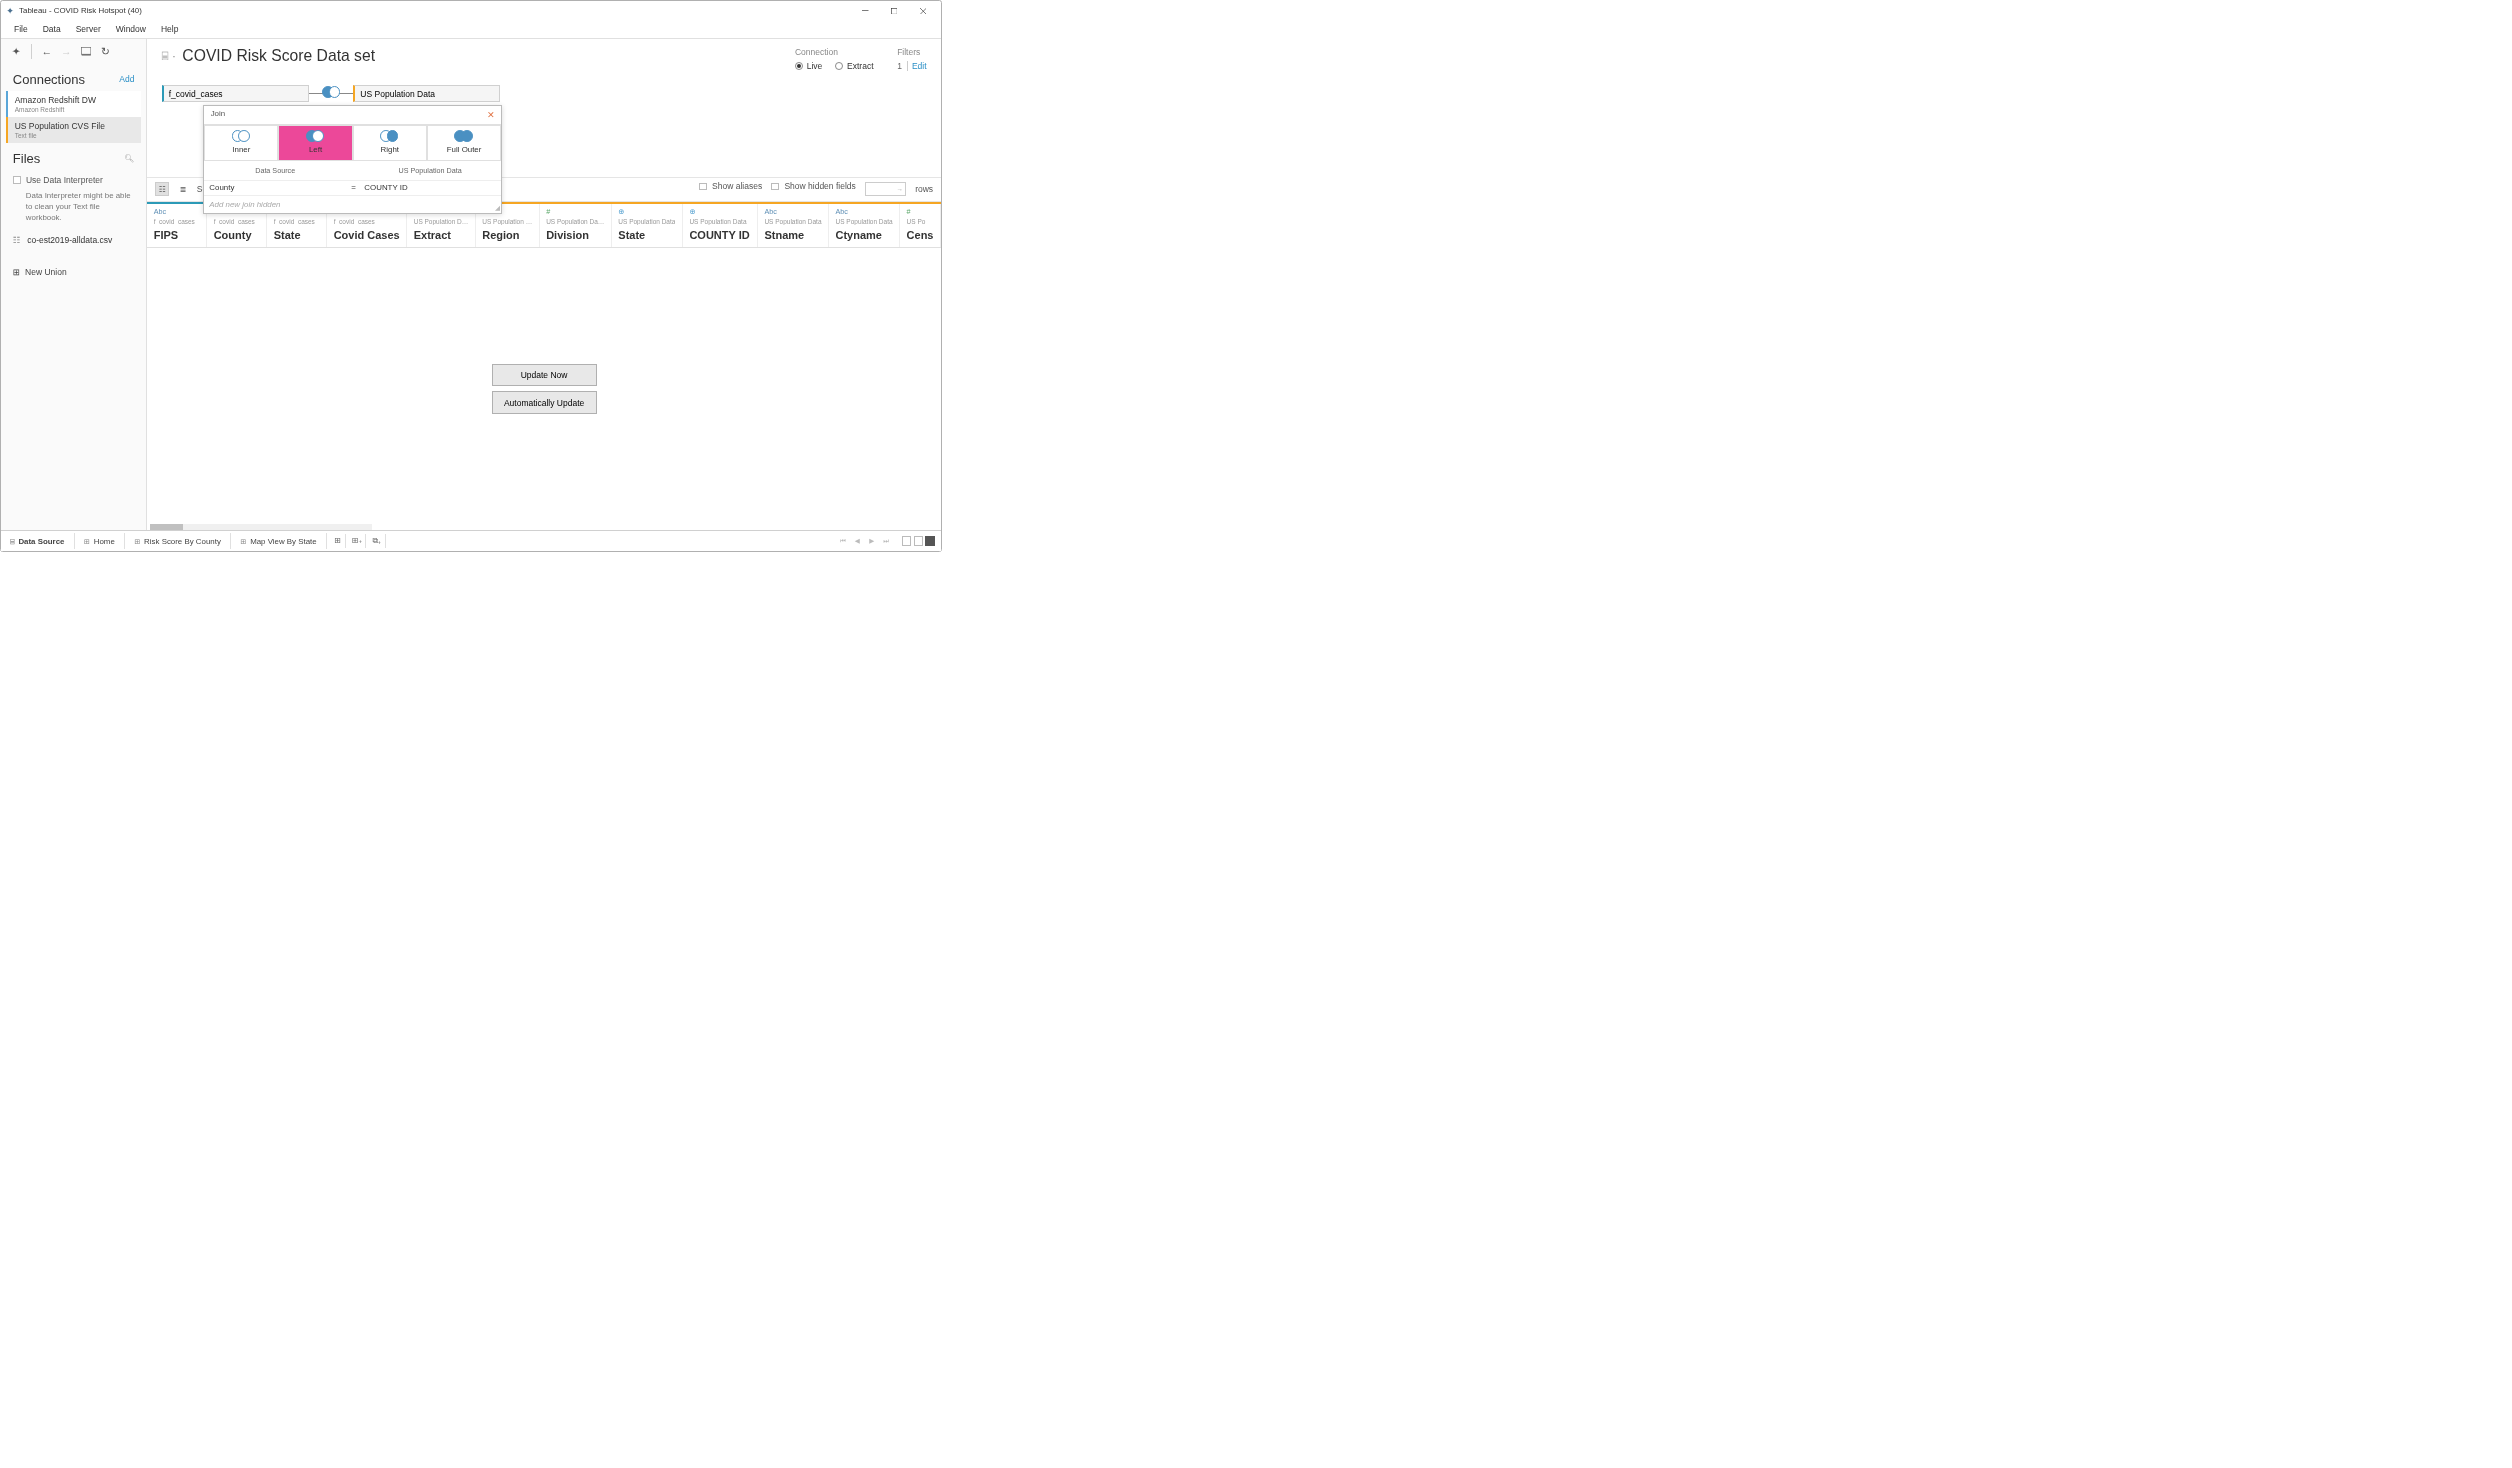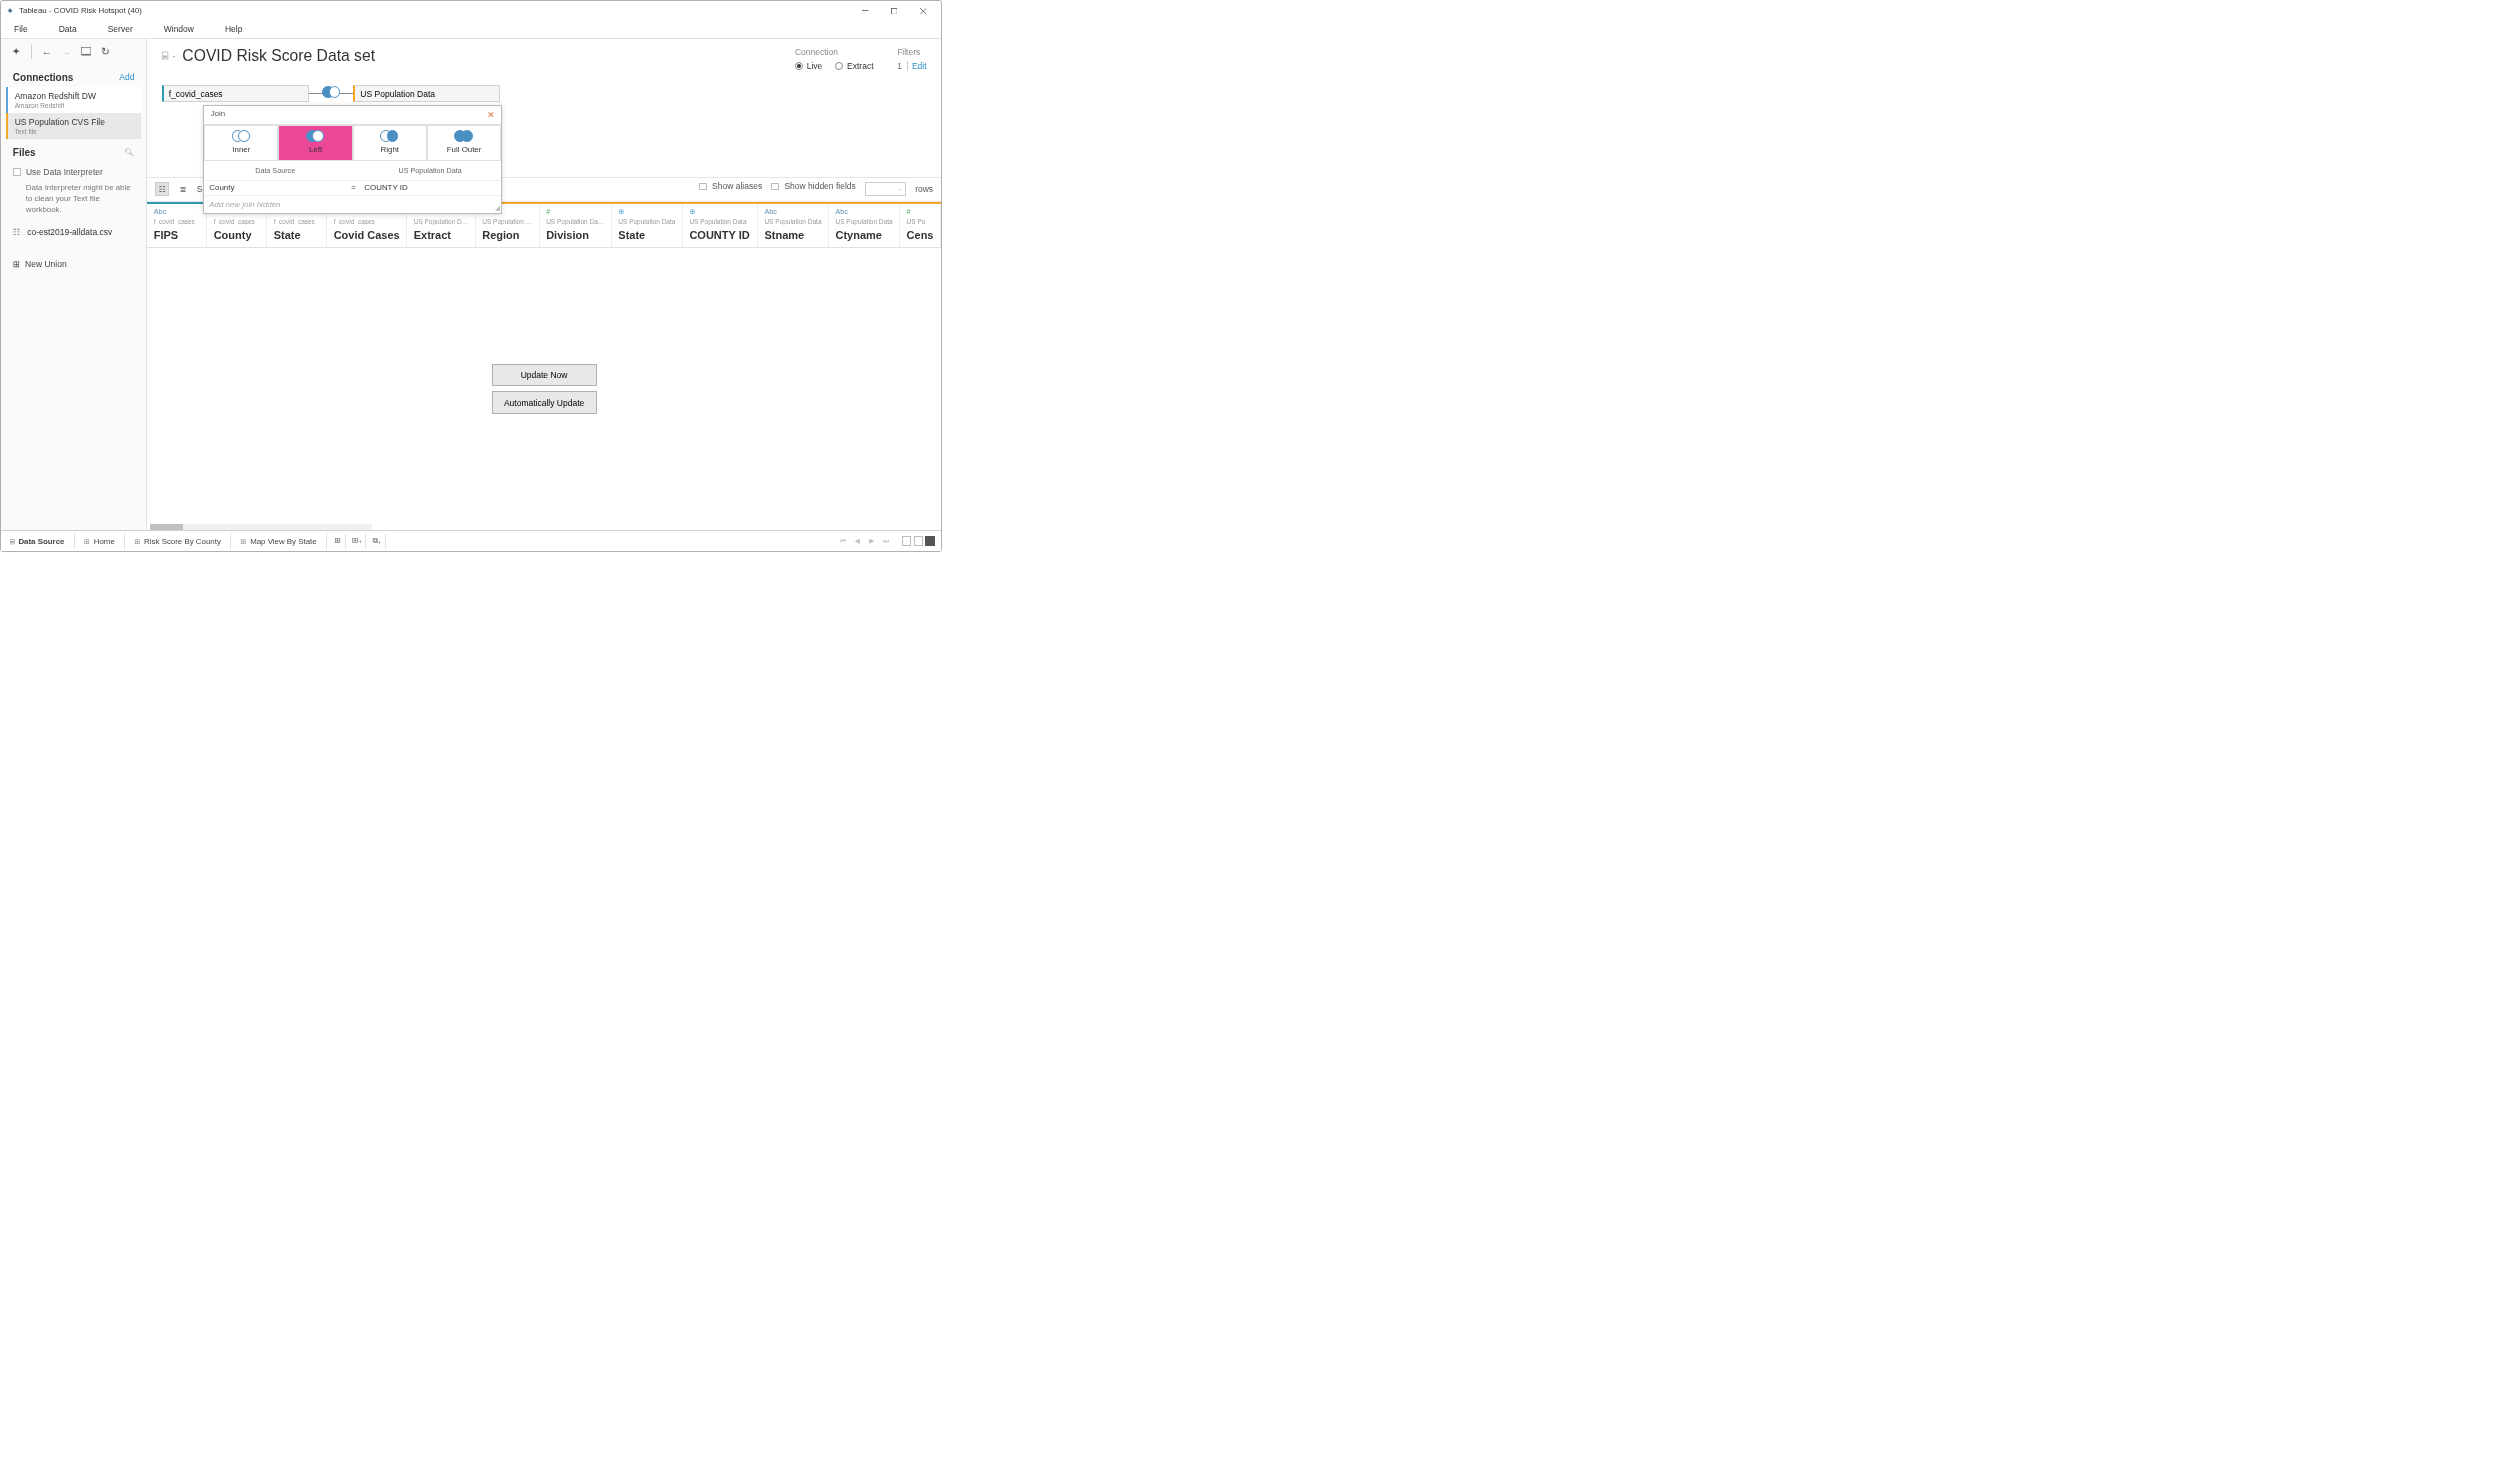--- a/index.html
+++ b/index.html
@@ -8,34 +8,34 @@
     
     
     .titlebar { display: flex; align-items: center; justify-content: space-between; padding: 2.6px 5.2px; height: 19.6px; }
     .titlebar-left { display: flex; align-items: center; gap: 5.2px; }
     .app-icon { font-size: 9.2px; color: #4a7090; }
     .titlebar-title { font-size: 7.9px; color: #333; }
     .titlebar-controls { display: flex; gap: 2.6px; align-items: center; }
     .win-btn { width: 26px; height: 13px; display: flex; align-items: center; justify-content: center; cursor: pointer; }
     
     
-    .menubar { display: flex; gap: 18px; padding: 2.6px 6.5px; border-bottom: 0.7px solid #e0e0e0; height: 18.3px; }
+    .menubar { display: flex; gap: 2px; padding: 2.6px 6.5px; border-bottom: 0.7px solid #e0e0e0; height: 18.3px; }
     .menubar-item { padding: 1.3px 6.5px; font-size: 8.5px; color: #333; cursor: pointer; }
     
     
     .main-content { display: flex; flex: 1; overflow: hidden; }
     
     
     .sidebar { width: 177px; border-right: 0.7px solid #e0e0e0; display: flex; flex-direction: column; background: #fafafa; }
     .sidebar-toolbar { display: flex; align-items: center; gap: 5.2px; padding: 5.2px 7.9px; height: 25px; }
     .sidebar-toolbar .tb-btn { width: 14.4px; height: 14.4px; display: flex; align-items: center; justify-content: center; cursor: pointer; color: #555; font-size: 10.5px; }
     .sidebar-toolbar .divider { width: 0.7px; height: 14.4px; background: #d0d0d0; margin: 0 2.6px; }
     
     .section-header { display: flex; justify-content: space-between; align-items: center; padding: 7.9px 11.8px 3.9px 11.8px; }
-    .section-title { font-size: 10px; font-weight: 700; color: #333; }
+    .section-title { font-size: 13px; font-weight: 400; color: #333; }
     .section-action { font-size: 8.5px; color: #2a8fc6; cursor: pointer; }
     .search-icon-sm { font-size: 7.9px; color: #888; }
     
     .conn-list { padding: 0 5.2px; }
     .conn-item { display: flex; padding: 3.9px 5.2px 3.9px 6.5px; border-left: 2px solid transparent; }
     .conn-item.redshift { border-left-color: #5aa6d8; background: #fff; }
     .conn-item.textfile { border-left-color: #f5a623; background: #e8e8e8; }
     .conn-name { font-size: 8.5px; color: #333; }
     .conn-type { font-size: 6.5px; color: #888; margin-top: 1.3px; }
     

